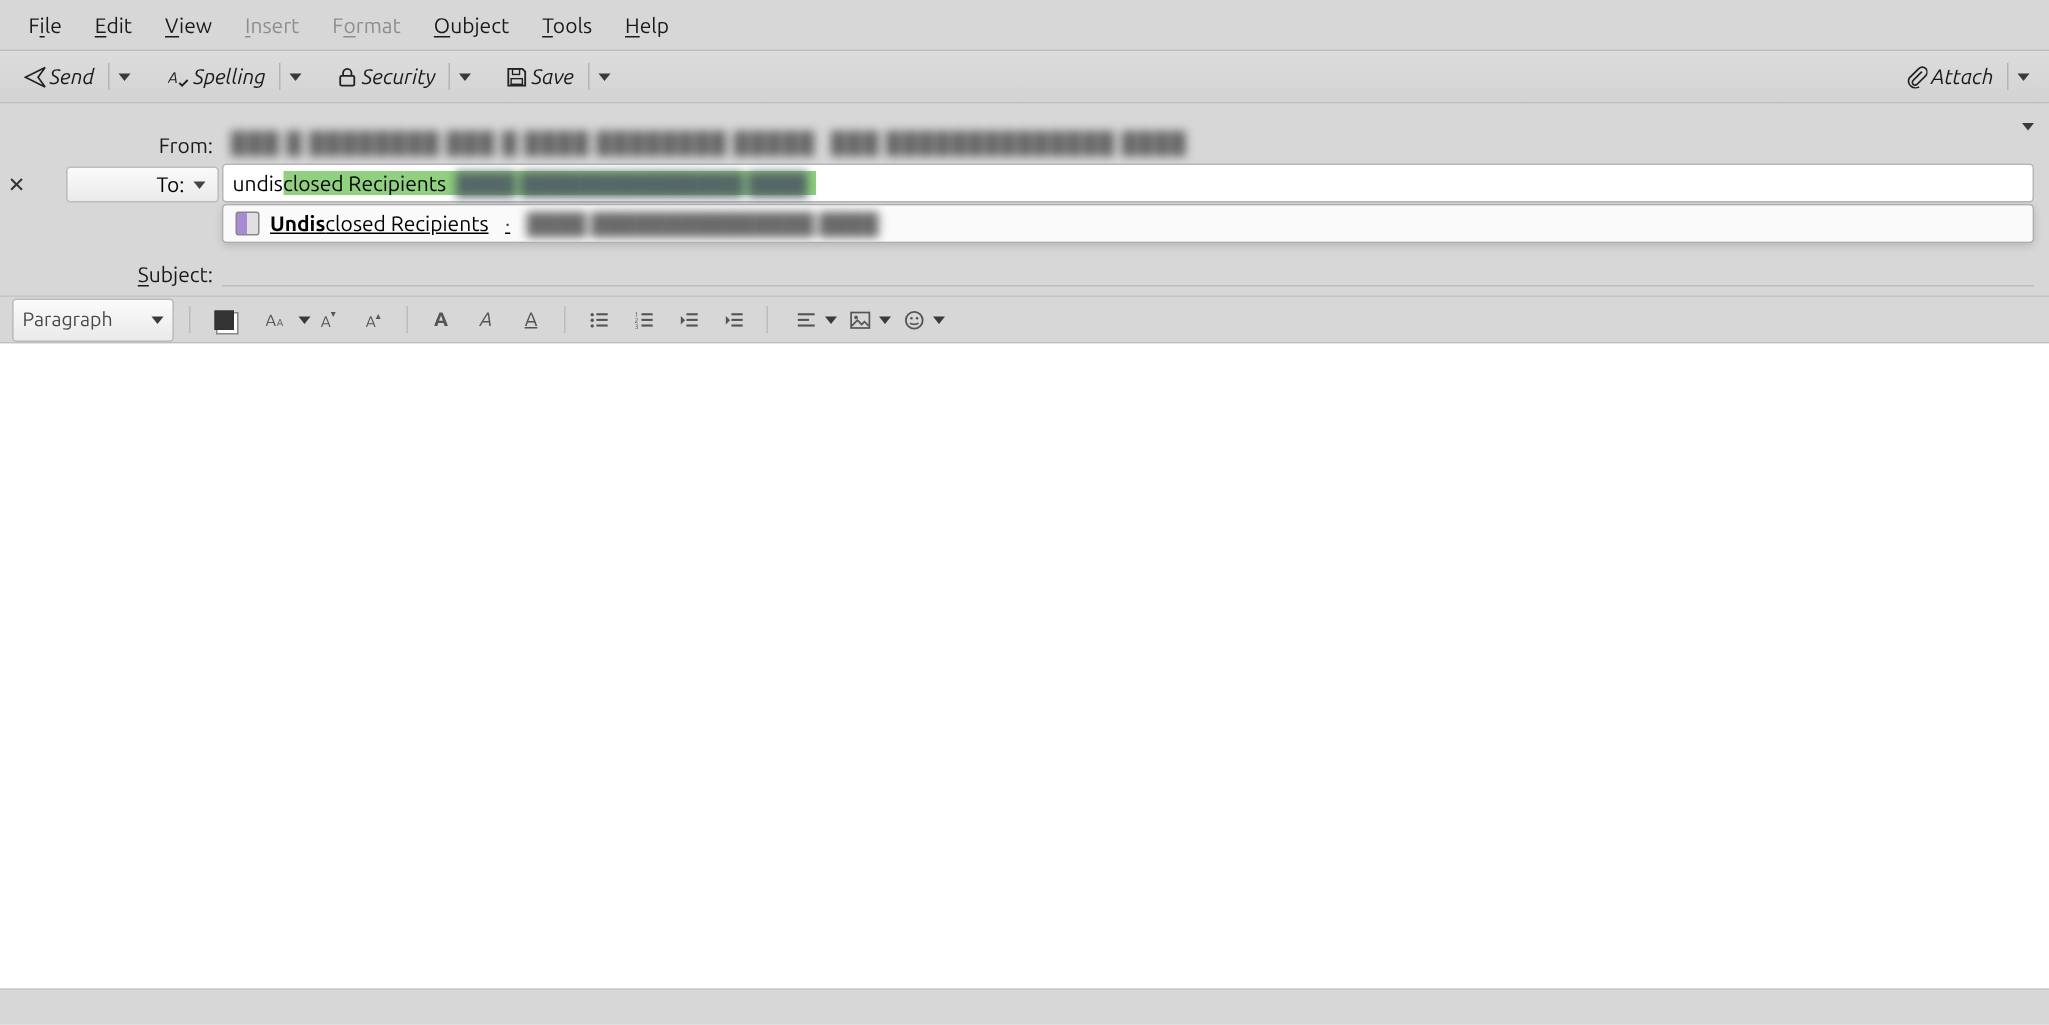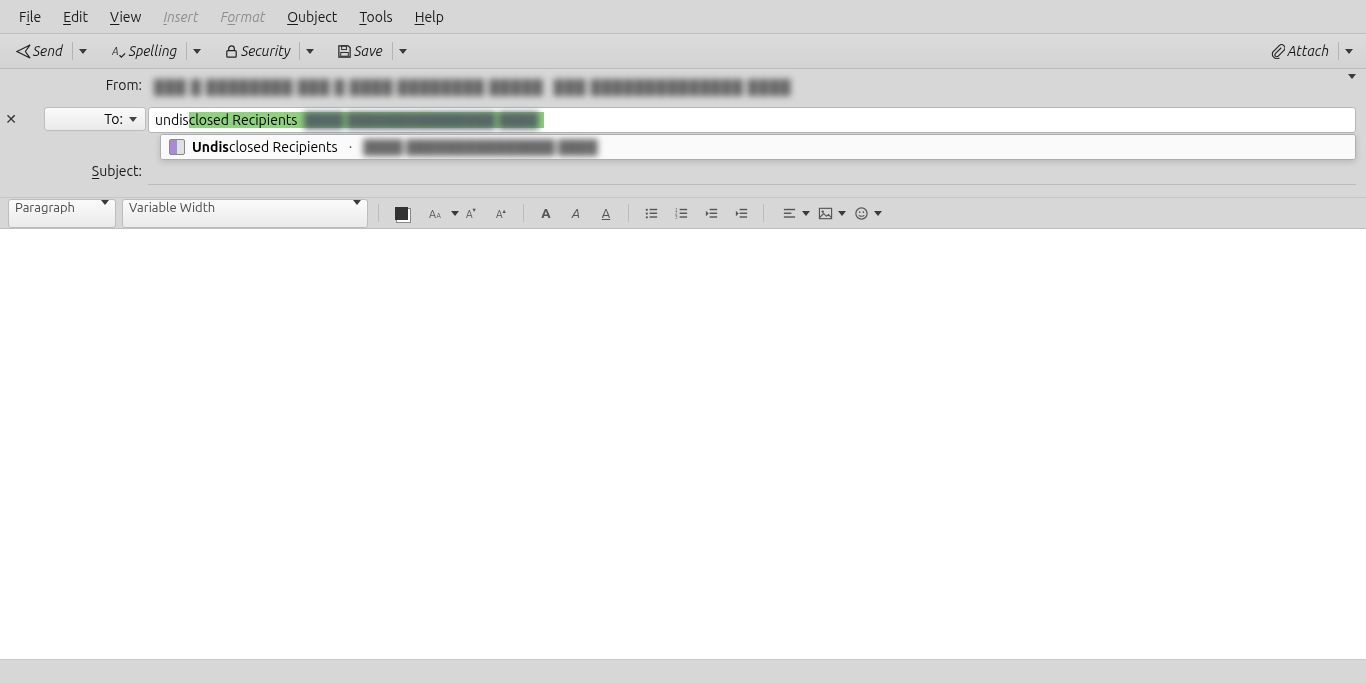--- a/index.html
+++ b/index.html
@@ -2,71 +2,71 @@
 <html><head>
 <meta charset="utf-8">
 <style>
   * { box-sizing: border-box; margin: 0; padding: 0; font-family: "Segoe UI", "Ubuntu", "Helvetica Neue", Arial, sans-serif; }
   html, body { width: 1366px; height: 683px; background: #d7d7d7; overflow: hidden; }
   body { display: flex; flex-direction: column; }
 
   
   .menubar { height: 33px; background: #d7d7d7; display: flex; align-items: center; padding: 12px 8px; font-size: 14px; color: #1a1a1a; }
   .menubar .mi { padding: 4px 11px; cursor: default; }
-  .menubar .mi.dis { color: #8e8e8e; font-style: italic; }
+  .menubar .mi.dis { color: #8e8e8e; }
   .ul { text-decoration: underline; text-underline-offset: 2px; }
 
   
   .toolbar { height: 36px; background: linear-gradient(#dcdcdc,#d3d3d3); border-top: 1px solid #c0c0c0; border-bottom: 1px solid #bdbdbd; display: flex; align-items: center; padding: 0 8px; font-size: 14px; color: #1a1a1a; }
   .tb-left { display: flex; align-items: center; }
   .tb-right { margin-left: auto; display: flex; align-items: center; }
   .tb-btn { display: flex; align-items: center; height: 26px; padding: 0 8px; gap: 2px; cursor: default; font-style: italic; }
   .tb-sep { width: 1px; height: 18px; background: #b4b4b4; margin: 0 1px; }
   .tb-drop { display:flex; align-items:center; justify-content:center; width:18px; height:26px; cursor:default; }
   .chev-down { width:0; height:0; border-left:4px solid transparent; border-right:4px solid transparent; border-top:5px solid #3a3a3a; }
 
   
   .ico { width:15px; height:15px; display:inline-block; position:relative; color:#2b2b2b; }
   .ico svg { width:100%; height:100%; display:block; }
 
   
   .hdrs { background:#d7d7d7; padding: 8px 0 6px 0; font-size: 14px; }
-  .hrow { display:flex; align-items:flex-start; min-height:28px; position:relative; }
+  .hrow { display:flex; align-items:flex-end; min-height:28px; position:relative; }
   .hlabel { width: 148px; text-align:right; padding-right:6px; color:#1a1a1a; }
   .hfield-plain { flex:1; padding:2px 10px 2px 6px; color:#7d7d7d; display:flex; align-items:center; }
   .hfield-plain .from-chev { margin-left:auto; }
 
   .to-row { margin-top:2px; }
   .to-pre { width: 148px; display:flex; align-items:center; justify-content:flex-end; }
   .to-x  { width:22px; display:flex; align-items:center; justify-content:center; color:#333; cursor:default; }
   .to-type { height:24px; flex:1; display:flex; align-items:center; justify-content:flex-end; padding-right:8px; background:linear-gradient(#fafafa,#eaeaea); border:1px solid #bdbdbd; border-radius:3px; margin-right:2px; position:relative;margin-left:22px; }
   .to-type .chev-down { border-top-color:#444; margin-left:6px; }
 
   .to-input-wrap { flex:1; margin-right:10px; position:relative; }
   .to-input { width:100%; height:26px; border:1px solid #b7b7b7; background:#fff; border-radius:3px; padding:0 6px; font-size:14px; color:#000; display:flex; align-items:center; }
   .to-typed { white-space:pre; }
   .to-hl { background:#8fd17e; display:inline-block; }
   .to-hl-text { color:#000; }
   .to-hl-blur { filter: blur(3.2px); color:#566; padding-right:6px; }
 
   
-  .ac { position:absolute; left:12px; right:0; top:27px; background:#fff; border:1px solid #aeaeae; border-radius:3px; box-shadow:0 2px 6px rgba(0,0,0,.15); z-index:5; overflow:hidden; }
+  .ac { position:absolute; left:0; right:0; top:27px; background:#fff; border:1px solid #aeaeae; border-radius:3px; box-shadow:0 2px 6px rgba(0,0,0,.15); z-index:5; overflow:hidden;text-decoration:underline; }
   .ac-item { display:flex; align-items:center; gap:7px; padding:4px 8px; font-size:14px; background:#fafafa; }
   .ac-ico { width:16px; height:16px; border:1px solid #888; border-radius:2px; position:relative; background:
             linear-gradient(90deg,#a88bd4 0 50%, #e0e0e0 50% 100%); }
   .ac-bold { font-weight:700; }
   .ac-sep  { padding: 0 4px; color:#444; }
   .ac-blur { filter: blur(3.2px); color:#6a6a6a; }
 
   .subject-row { margin-top:28px; }
   .subject-input { flex:1; height:22px; border:none; border-bottom:1px solid #bcbcbc; margin-right:10px; background:transparent; }
 
   
   .fmtbar { height:32px; background:#d7d7d7; border-top:1px solid #c6c6c6; border-bottom:1px solid #bfbfbf; display:flex; align-items:center; padding:0 8px; gap:6px; font-size:13px; color:#4a4a4a; }
-  .select { height:29px; border:1px solid #bcbcbc; background:linear-gradient(#fbfbfb,#eaeaea); border-radius:3px; display:flex; align-items:flex-start; padding:0 6px; gap:2px; cursor:default; }
+  .select { height:29px; border:1px solid #bcbcbc; background:linear-gradient(#fbfbfb,#eaeaea); border-radius:3px; display:flex; align-items:center; padding:0 6px; gap:2px; cursor:default; }
   .select.para { width:108px; }
   .select.font { width:246px; }
   .select .chev-down { margin-left:auto; }
   .fmt-sep { width:1px; height:18px; background:#bcbcbc; margin:0 4px; }
   .fmt-btn { width:24px; height:24px; display:flex; align-items:center; justify-content:center; color:#555; cursor:default; position:relative; }
   .fmt-btn .mini-drop { position:absolute; right:-6px; top:10px; }
   .color-chip { width:13px; height:13px; background:#333; border:1px solid #333; box-shadow: 2px 2px 0 0 #fff, 2px 2px 0 1px #888; }
 
   
   .mailbody { flex:1; background:#fff; }
@@ -213,24 +213,20 @@
     <div class="hlabel"><span class="ul">S</span><span>ubject:</span></div>
     <input class="subject-input" style="">
   </div>
 </div>
 
 <div class="fmtbar">
   <div class="select para">
     <span>Paragraph</span>
     <span class="chev-down"></span>
   </div>
-  <div class="select font">
-    <span>Variable Width</span>
-    <span class="chev-down"></span>
-  </div>
 
   <span class="fmt-sep"></span>
 
   <div class="fmt-btn">
     <span class="color-chip"></span>
   </div>
 
   <div class="fmt-btn" style="width:34px">
     <span class="ico">
         <svg viewBox="0 0 18 18">

